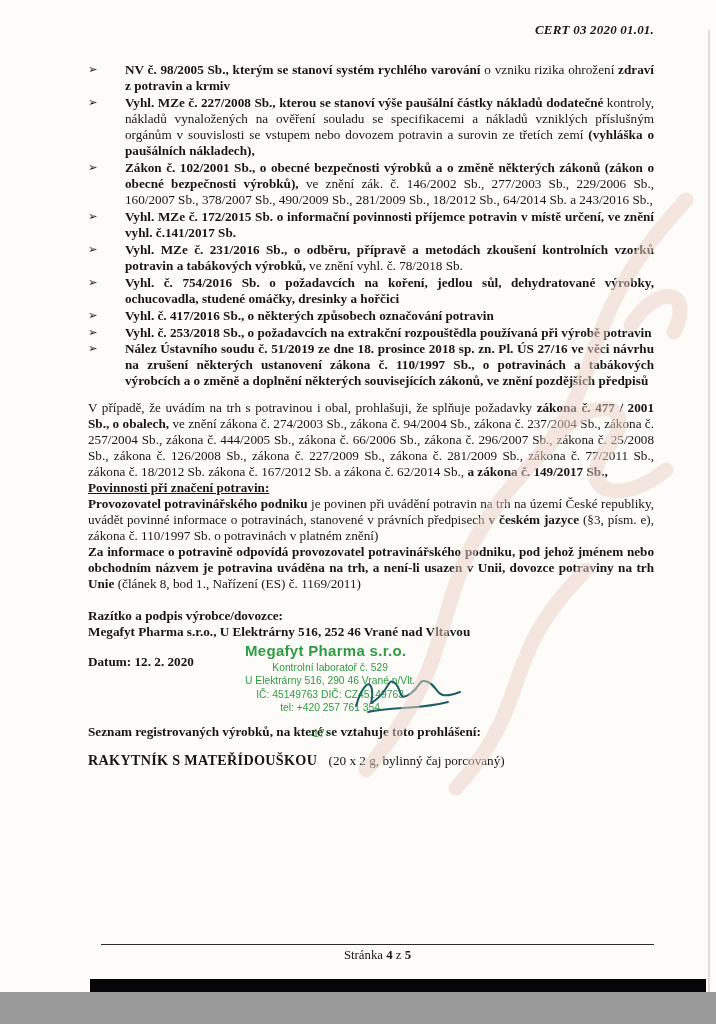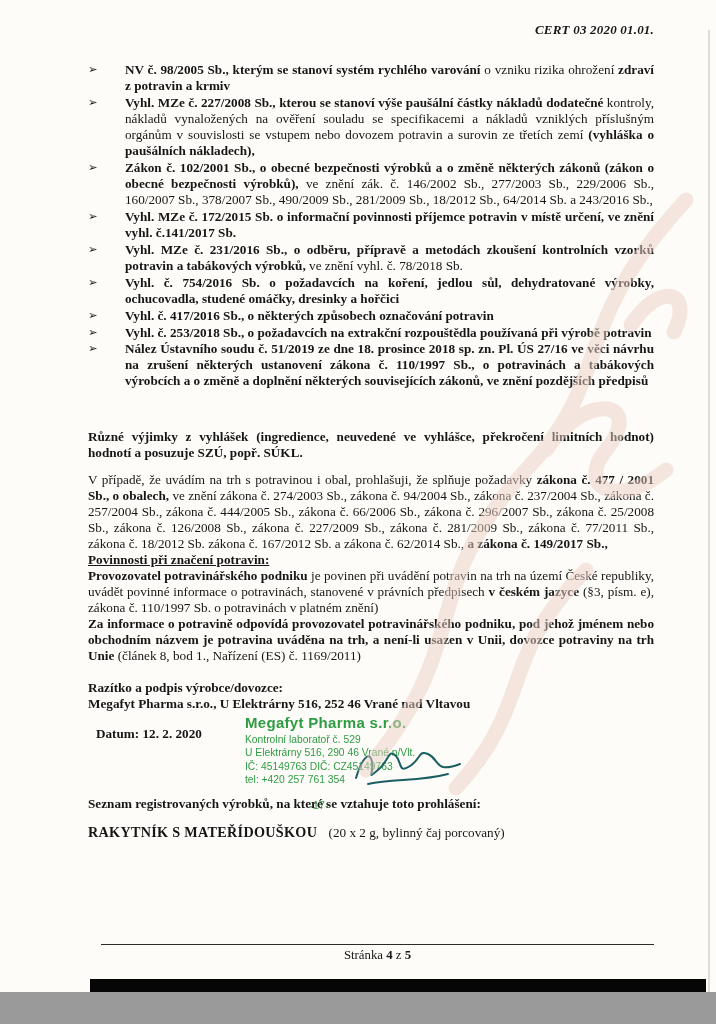--- a/index.html
+++ b/index.html
@@ -26,28 +26,28 @@
   .marker { flex:0 0 37px; font-size:11.5px; line-height:1.35; font-family:"DejaVu Sans", sans-serif; }
   .li-body { flex:1; text-align:justify; }
 
   .para { font-size:13.2px; line-height:1.21; text-align:justify; }
   .mt-xl { margin-top:40px; }
   .mt-lg { margin-top:16px; }
   .mt-md { margin-top:11px; }
   .mt-sm { margin-top:8px; }
 
   .stamp-row { position:relative; height:74px; margin-top:2px; }
-  .datum { position:absolute; left:8px; top:12px; font-size:13.2px; font-weight:700; }
+  .datum { position:absolute; left:0; top:12px; font-size:13.2px; font-weight:700; }
   .stamp {
     position:absolute; left:157px; top:0;
     font-family:"Liberation Sans", sans-serif;
     color:var(--stamp-green,#2f9c44);
   }
   .stamp-name { font-size:15px; font-weight:700; letter-spacing:.3px; margin-bottom:2px; }
-  .stamp-line { font-size:10.3px; line-height:1.3; }
+  .stamp-line { font-size:10.3px; line-height:1.3;text-align:center; }
   .stamp-num  { font-size:11px; padding-left:64px; margin-top:13px; }
   .signature { position:absolute; left:260px; top:26px; color:var(--signature-color,#1c5f63); z-index:3; }
 
   .product-line { margin-top:12px; font-size:13.2px; }
   .product-name { font-weight:700; font-size:14.2px; letter-spacing:.3px; }
   .product-desc { margin-left:8px; }
 
   .footer {
     position:absolute; z-index:2; left:101px; right:62px; top:944px;
     border-top:1.5px solid #2b2b2b; text-align:center;
@@ -111,21 +111,20 @@
         <li>
           <span class="marker">➢</span>
           <span class="li-body"><span class="b">Vyhl. č. 253/2018 Sb., o požadavcích na extrakční rozpouštědla používaná při výrobě potravin</span></span>
         </li>
         <li>
           <span class="marker">➢</span>
           <span class="li-body"><span class="b">Nález Ústavního soudu č. 51/2019 ze dne 18. prosince 2018 sp. zn. Pl. ÚS 27/16 ve věci návrhu na zrušení některých ustanovení zákona č. 110/1997 Sb., o potravinách a tabákových výrobcích a o změně a doplnění některých souvisejících zákonů, ve znění pozdějších předpisů</span></span>
         </li>
       </ul>
 
-    <p class="para mt-xl"><span class="b">Různé výjimky z vyhlášek (ingredience, neuvedené ve vyhlášce, překročení limitních hodnot) hodnotí a posuzuje SZÚ, popř. SÚKL.</span></p>
 
     <p class="para mt-md"><span>V případě, že uvádím na trh s potravinou i obal, prohlašuji, že splňuje požadavky </span><span class="b">zákona č. 477 / 2001 Sb., o obalech,</span><span> ve znění zákona č. 274/2003 Sb., zákona č. 94/2004 Sb., zákona č. 237/2004 Sb., zákona č. 257/2004 Sb., zákona č. 444/2005 Sb., zákona č. 66/2006 Sb., zákona č. 296/2007 Sb., zákona č. 25/2008 Sb., zákona č. 126/2008 Sb., zákona č. 227/2009 Sb., zákona č. 281/2009 Sb., zákona č. 77/2011 Sb., zákona č. 18/2012 Sb. zákona č. 167/2012 Sb. a zákona č. 62/2014 Sb., </span><span class="b">a zákona č. 149/2017 Sb.,</span></p>
 
     <p class="para"><span class="b u">Povinnosti při značení potravin:</span></p>
     <p class="para"><span class="b">Provozovatel potravinářského podniku</span><span> je povinen při uvádění potravin na trh na území České republiky, uvádět povinné informace o potravinách, stanovené v právních předpisech </span><span class="b">v českém jazyce</span><span> (§3, písm. e), zákona č. 110/1997 Sb. o potravinách v platném znění)</span></p>
     <p class="para"><span class="b">Za informace o potravině odpovídá provozovatel potravinářského podniku, pod jehož jménem nebo obchodním názvem je potravina uváděna na trh, a není-li usazen v Unii, dovozce potraviny na trh Unie</span><span> (článek 8, bod 1., Nařízení (ES) č. 1169/2011)</span></p>
 
     <p class="para b mt-lg">Razítko a podpis výrobce/dovozce:</p>
     <p class="para b">Megafyt Pharma s.r.o., U Elektrárny 516, 252 46 Vrané nad Vltavou</p>
 

